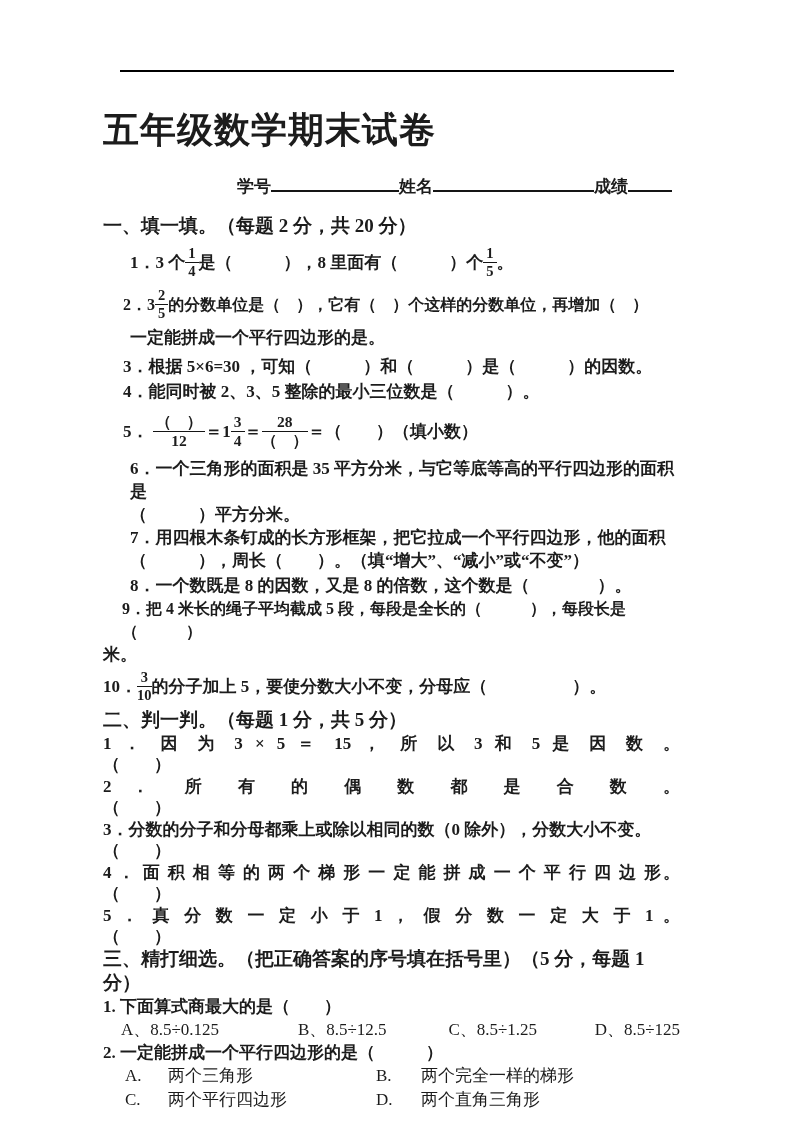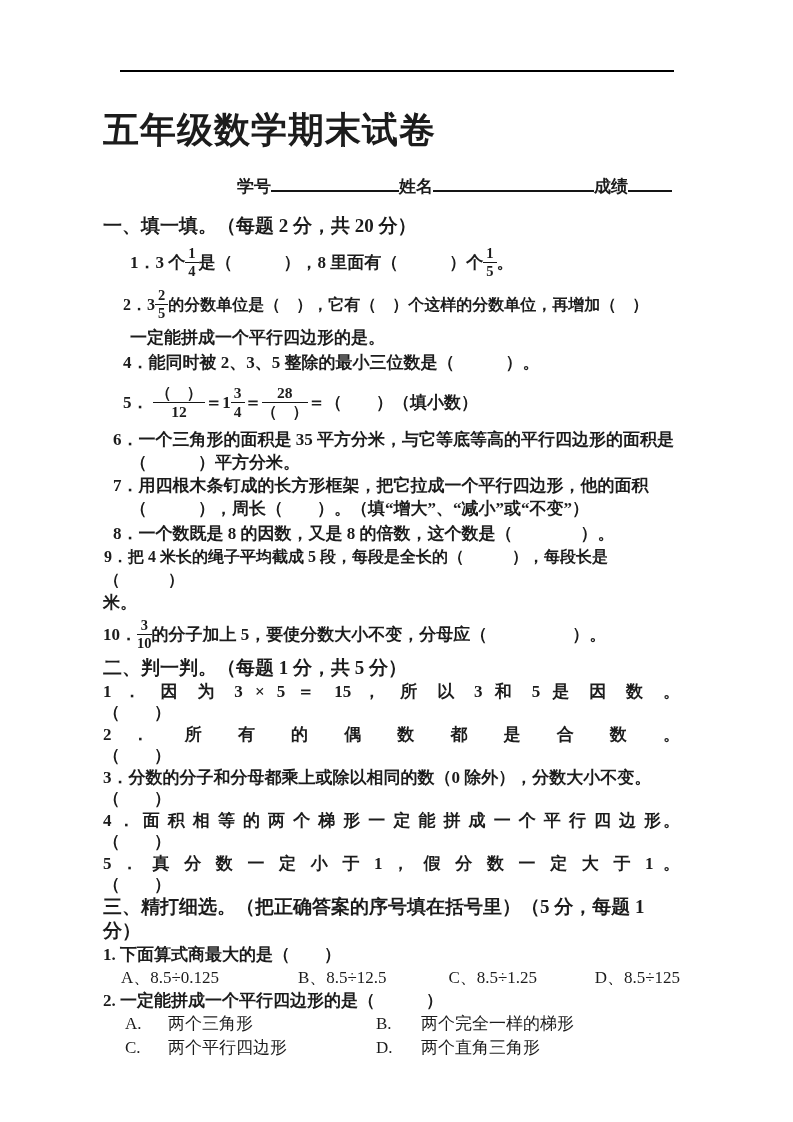--- a/index.html
+++ b/index.html
@@ -16,21 +16,21 @@
   .blank{display:inline-block;border-bottom:2px solid #151515;height:15px;vertical-align:baseline;}
   .b1{width:128px;}.b2{width:161px;}.b3{width:44px;}
   .sec-h{font-size:19px;line-height:24px;}
   .q{font-size:17px;line-height:23px;}
   .frow{display:flex;align-items:center;white-space:pre;min-height:40px;}
   .frow.tall{min-height:48px;}
   .frac{display:inline-block;text-align:center;font-size:14.5px;line-height:1.15;font-weight:bold;}
   .frac .fn{display:block;border-bottom:1.6px solid #151515;padding:0 3px;}
   .frac .fd{display:block;}
   .frac.big{font-size:15.5px;}
-  .ind27{margin-left:27px;}.ind20{margin-left:20px;}.ind18{margin-left:10px;}.ind5{margin-left:1px;}
+  .ind27{margin-left:27px;}.ind20{margin-left:20px;}.ind18{margin-left:27px;}.ind5{margin-left:19px;}
   .mt2{margin-top:2px;}.mt4{margin-top:4px;}.mt6{margin-top:6px;}.mt15{margin-top:15px;}
   .fs16{font-size:16px;}
   .justify{text-align:justify;text-align-last:justify;}
   .bracket{line-height:20px;font-size:17px;}
   .optrow4{display:flex;margin-left:18px;font-weight:normal;font-size:17px;line-height:23px;white-space:pre;gap:31px;}
   .o1{width:176px;}.o2{width:144px;}.o3{width:139px;}
   .optrow2{display:flex;margin-left:22px;font-weight:normal;font-size:17px;line-height:24px;white-space:pre;}
   .ol{width:43px;}.ot{width:208px;}.ol2{width:45px;}
 </style>
 </head>
@@ -50,20 +50,21 @@
 
   <div class="q frow ind27 mt4">
     <span>1．</span><span>3 个</span><span class="frac"><span class="fn">1</span><span class="fd">4</span></span><span>是（　　　），8 里面有（　　　）个</span><span class="frac"><span class="fn">1</span><span class="fd">5</span></span><span>。</span>
   </div>
 
   <div class="q frow ind20 mt2 fs16">
     <span>2．</span><span>3</span><span class="frac"><span class="fn">2</span><span class="fd">5</span></span><span>的分数单位是（　），它有（　）个这样的分数单位，再增加（　）</span>
   </div>
   <div class="q ind27 mt2">一定能拼成一个平行四边形的是。</div>
 
+  <div class="q ind20 mt6">3．根据 5×6=30 ，可知（　　　）和（　　　）是（　　　）的因数。</div>
   <div class="q ind20 mt2">4．能同时被 2、3、5 整除的最小三位数是（　　　）。</div>
 
   <div class="q frow tall ind20 mt4">
     <span>5．</span><span> </span><span class="frac big"><span class="fn">（　）</span><span class="fd">12</span></span><span>＝1</span><span class="frac big"><span class="fn">3</span><span class="fd">4</span></span><span>＝</span><span class="frac big"><span class="fn">28</span><span class="fd">（　）</span></span><span>＝（　　）（填小数）</span>
   </div>
 
   <div class="q ind18 mt2">6．一个三角形的面积是 35 平方分米，与它等底等高的平行四边形的面积是</div>
   <div class="q ind27">（　　　）平方分米。</div>
 
   <div class="q ind18">7．用四根木条钉成的长方形框架，把它拉成一个平行四边形，他的面积</div>

